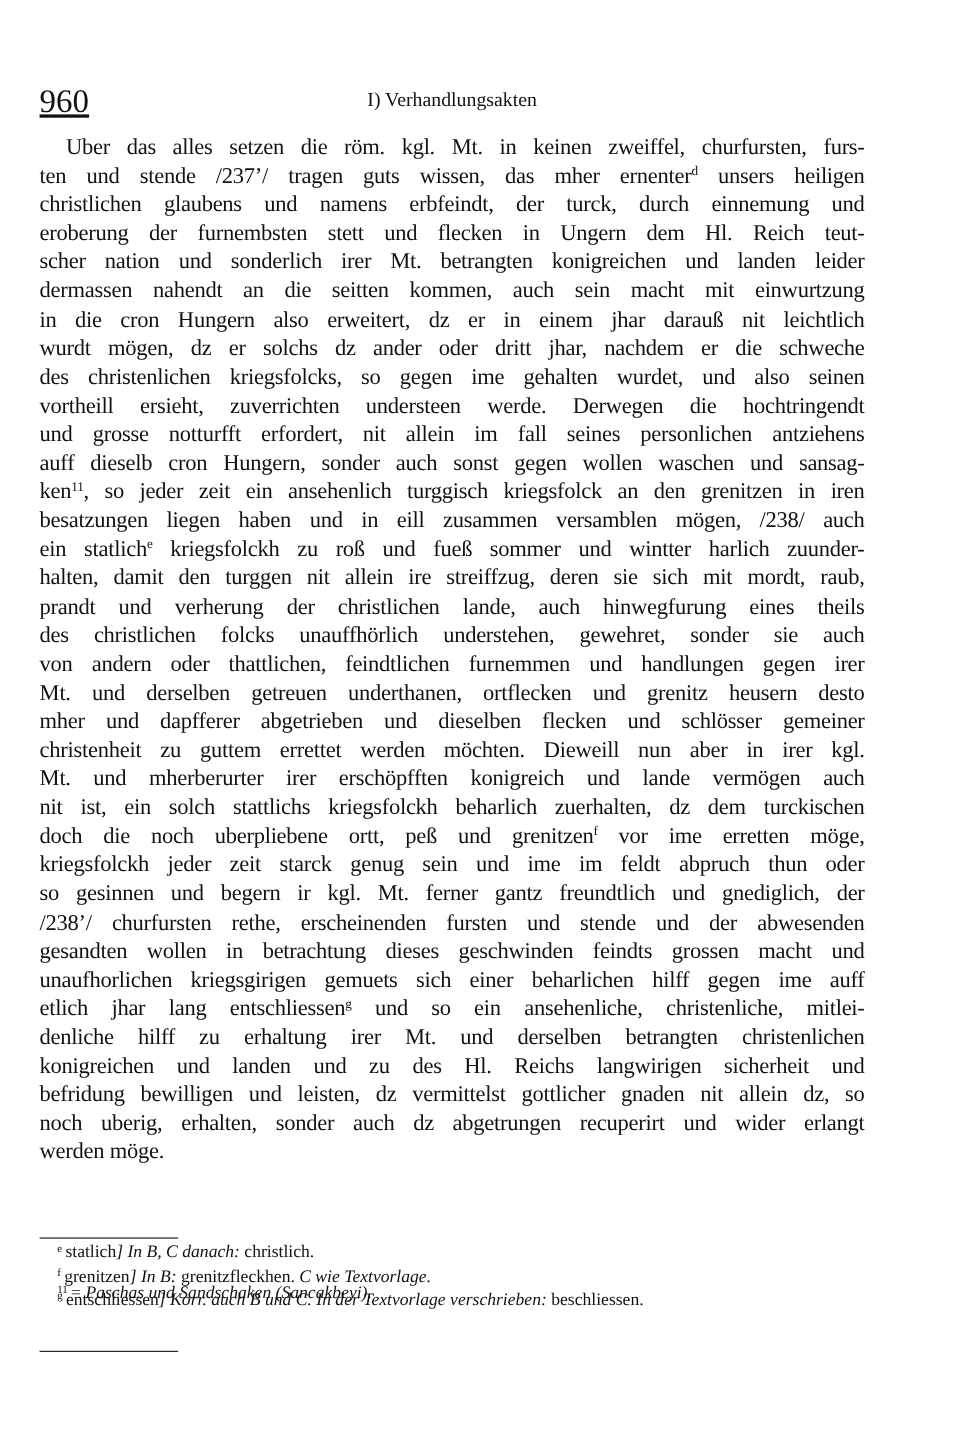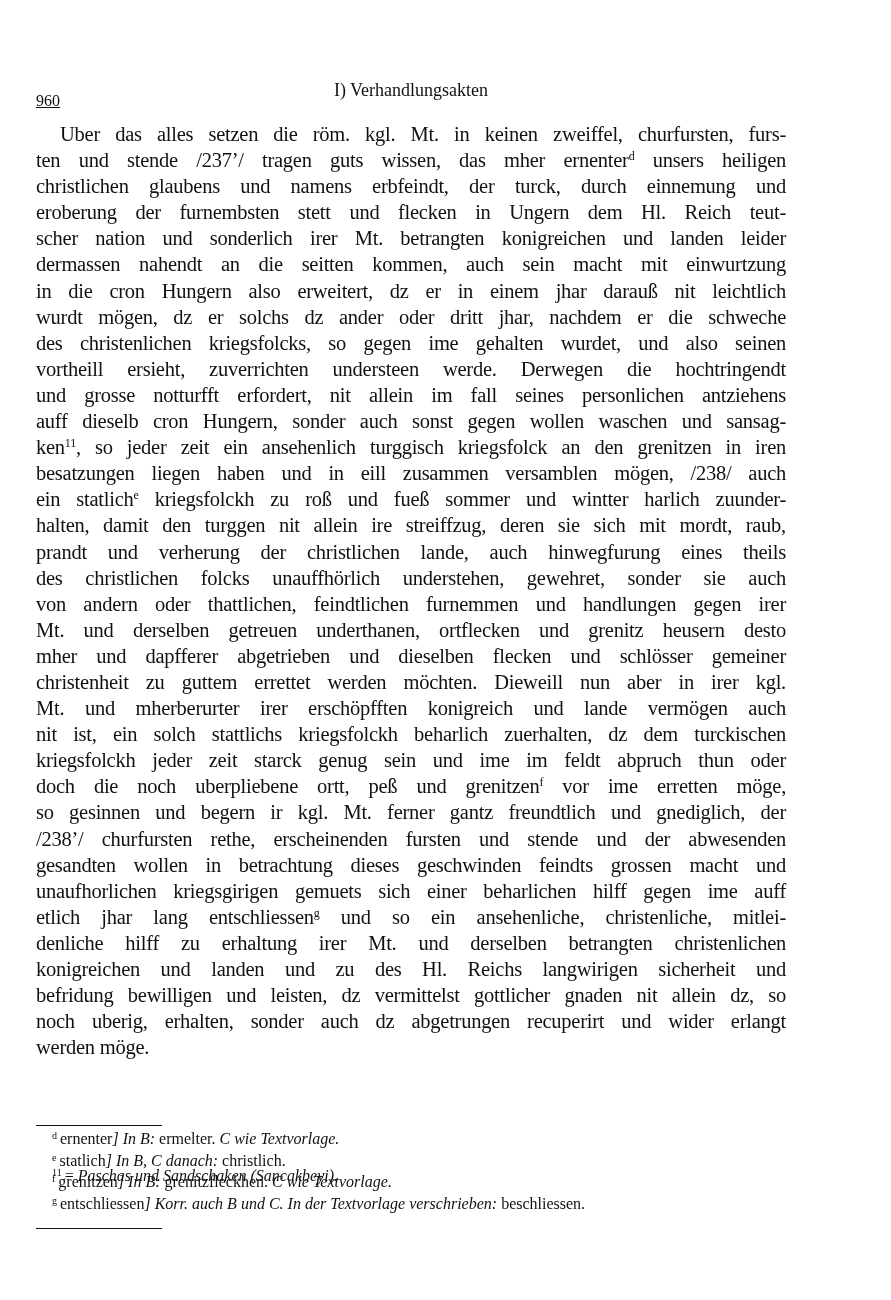--- a/index.html
+++ b/index.html
@@ -1,19 +1,19 @@
 <!DOCTYPE html>
 <html><head>
 <meta charset="utf-8">
 <style>
   html, body { margin: 0; padding: 0; background: #ffffff; }
   body { width: 891px; height: 1300px; position: relative; overflow: hidden;
          font-family: "Liberation Serif", "DejaVu Serif", serif; color: #111; }
   .header { position: absolute; top: 76px; left: 36px; width: 750px; height: 28px; }
-  .page-num { position: absolute; left: 0; top: 16px; font-size: 16px; text-decoration: underline; }
+  .page-num { position: absolute; left: 0; top: 0; font-size: 30px; text-decoration: underline; }
   .running-head { position: absolute; left: 0; right: 0; top: 4px; text-align: center; font-size: 18px; }
   .body { position: absolute; top: 121px; left: 36px; width: 750px; }
   .line { height: 26.1px; line-height: 26.1px; font-size: 20.5px; white-space: nowrap;
           text-align: justify; text-align-last: justify; letter-spacing: -0.25px; }
   .line.indent { padding-left: 24px; }
   .line.last { text-align-last: left; }
   sup { font-size: 12px; line-height: 0; vertical-align: 7px; }
   .rule { position: absolute; left: 36px; width: 126px; height: 1px; background: #111; }
   .notes { position: absolute; left: 52px; font-size: 16px; }
   .note { height: 21.5px; line-height: 21.5px; white-space: nowrap; }
@@ -46,37 +46,36 @@
     <div class="line">ein statlich<sup>e</sup> kriegsfolckh zu roß und fueß sommer und wintter harlich zuunder-</div>
     <div class="line">halten, damit den turggen nit allein ire streiffzug, deren sie sich mit mordt, raub,</div>
     <div class="line">prandt und verherung der christlichen lande, auch hinwegfurung eines theils</div>
     <div class="line">des christlichen folcks unauffhörlich understehen, gewehret, sonder sie auch</div>
     <div class="line">von andern oder thattlichen, feindtlichen furnemmen und handlungen gegen irer</div>
     <div class="line">Mt. und derselben getreuen underthanen, ortflecken und grenitz heusern desto</div>
     <div class="line">mher und dapfferer abgetrieben und dieselben flecken und schlösser gemeiner</div>
     <div class="line">christenheit zu guttem errettet werden möchten. Dieweill nun aber in irer kgl.</div>
     <div class="line">Mt. und mherberurter irer erschöpfften konigreich und lande vermögen auch</div>
     <div class="line">nit ist, ein solch stattlichs kriegsfolckh beharlich zuerhalten, dz dem turckischen</div>
+    <div class="line">doch die noch uberpliebene ortt, peß und grenitzen<sup>f</sup> vor ime erretten möge,</div>
     <div class="line">kriegsfolckh jeder zeit starck genug sein und ime im feldt abpruch thun oder</div>
-    <div class="line">doch die noch uberpliebene ortt, peß und grenitzen<sup>f</sup> vor ime erretten möge,</div>
     <div class="line">so gesinnen und begern ir kgl. Mt. ferner gantz freundtlich und gnediglich, der</div>
     <div class="line">/238’/ churfursten rethe, erscheinenden fursten und stende und der abwesenden</div>
     <div class="line">gesandten wollen in betrachtung dieses geschwinden feindts grossen macht und</div>
     <div class="line">unaufhorlichen kriegsgirigen gemuets sich einer beharlichen hilff gegen ime auff</div>
     <div class="line">etlich jhar lang entschliessen<sup>g</sup> und so ein ansehenliche, christenliche, mitlei-</div>
     <div class="line">denliche hilff zu erhaltung irer Mt. und derselben betrangten christenlichen</div>
     <div class="line">konigreichen und landen und zu des Hl. Reichs langwirigen sicherheit und</div>
     <div class="line">befridung bewilligen und leisten, dz vermittelst gottlicher gnaden nit allein dz, so</div>
     <div class="line">noch uberig, erhalten, sonder auch dz abgetrungen recuperirt und wider erlangt</div>
     <div class="line last">werden möge.</div>
   </div>
 
 <div class="rule" style="top:1125px"></div>
 <div class="notes" id="tnotes" style="top:1128px">
-    <div class="note"><sup>d</sup>ernenter<i>] In B:</i> ermelter.<i> C wie Textvorlage.</i></div>
     <div class="note"><sup>e</sup>statlich<i>] In B, C danach:</i> christlich.</div>
     <div class="note"><sup>f</sup>grenitzen<i>] In B:</i> grenitzfleckhen.<i> C wie Textvorlage.</i></div>
     <div class="note"><sup>g</sup>entschliessen<i>] Korr. auch B und C. In der Textvorlage verschrieben:</i> beschliessen.</div>
   </div>
 
 <div class="rule" style="top:1228px"></div>
 <div class="notes" id="cnotes" style="top:1165px">
     <div class="note"><sup>11</sup>= <i>Paschas und Sandschaken (Sancakbeyi).</i></div>
   </div>
 

